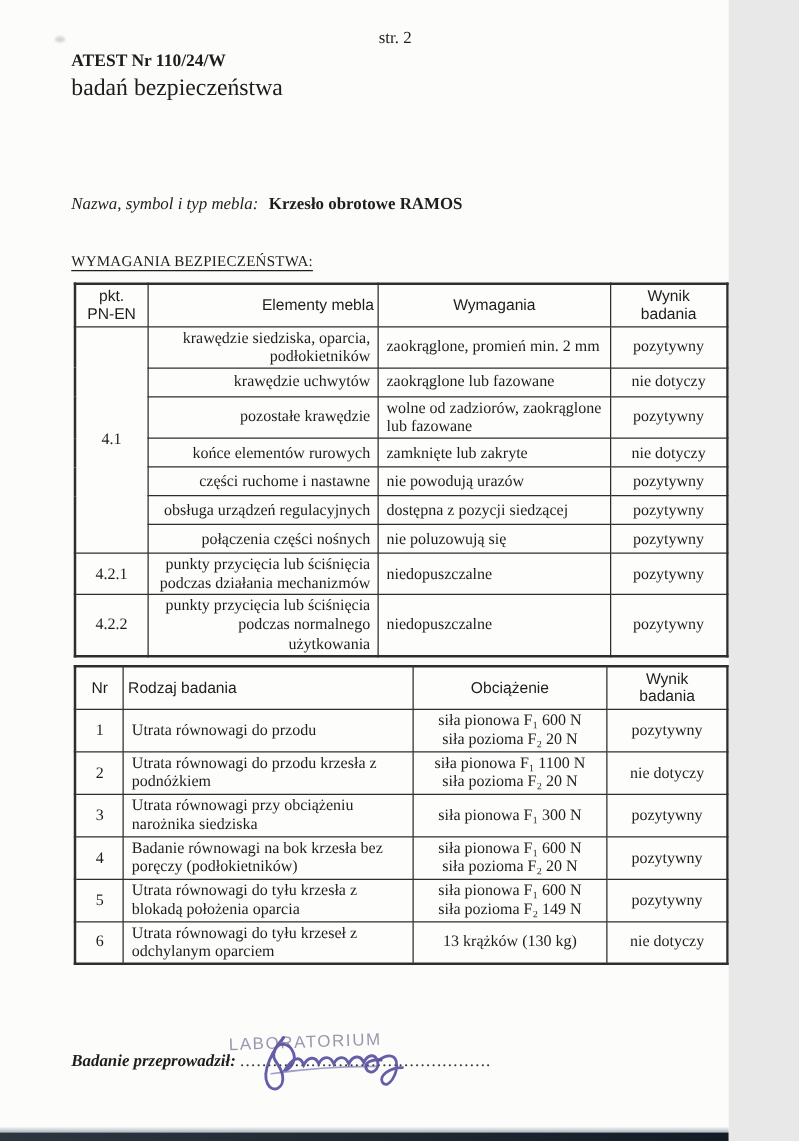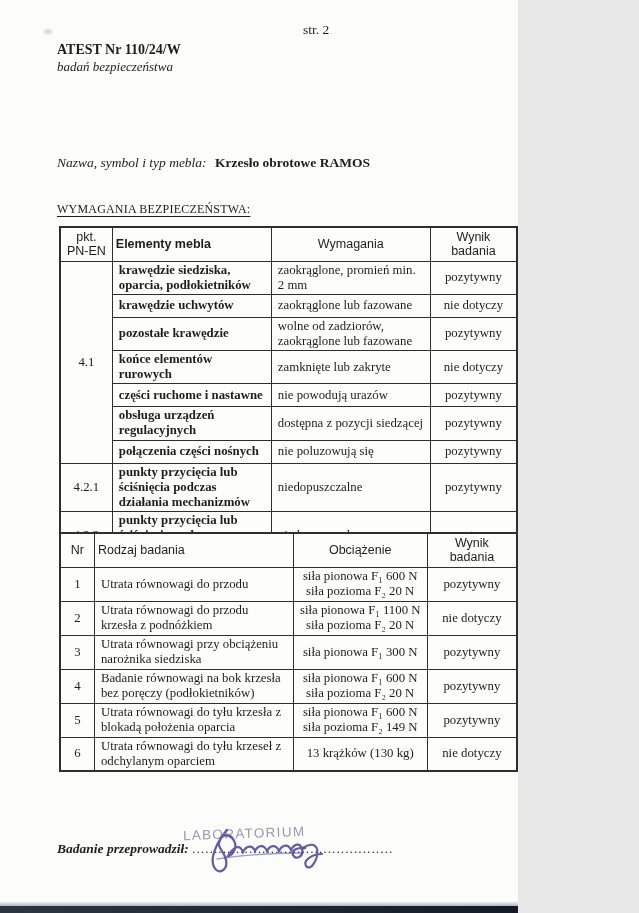--- a/index.html
+++ b/index.html
@@ -1,40 +1,40 @@
 <!DOCTYPE html>
 <html><head>
 <meta charset="utf-8">
 <style>
   html,body{margin:0;padding:0;background:#e8e8e8;}
-  .page{position:relative;width:518px;height:913px;background:#fcfcfb;overflow:hidden;
+  .page{position:relative;width:583px;height:913px;background:#fcfcfb;overflow:hidden;
         font-family:"Liberation Serif",serif;color:#1d1d1d;}
   .speck{position:absolute;left:44px;top:29px;width:8px;height:5px;background:#9aa0a4;
          border-radius:50%;opacity:.4;filter:blur(1px);}
   .page-num{position:absolute;left:303px;top:22px;font-size:13.5px;}
   .atest{position:absolute;left:57px;top:41px;line-height:1.25;}
   .atest-no{font-weight:bold;font-size:14px;}
-  .atest-sub{font-style:italic;font-size:13px;}
+  .atest-sub{font-size:19px;}
   .doc-title{position:absolute;left:0;right:0;top:111px;text-align:center;font-weight:bold;
              font-size:16px;letter-spacing:.6px;word-spacing:13px;text-decoration:underline;
              text-underline-offset:3px;}
   .name-line{position:absolute;left:57px;top:155px;font-size:13.5px;}
   .nl-label{font-style:italic;}
   .nl-value{font-weight:bold;margin-left:5px;}
   .sec-heading{font-size:12px;text-decoration:underline;text-underline-offset:3px;letter-spacing:.2px;}
   .sec1{position:absolute;left:57px;top:202px;}
   .sec2{position:absolute;left:57px;top:523px;}
   table{border-collapse:collapse;background:#fdfdfc;margin-top:9px;margin-left:2px;padding-left:36px;}
   table,td,th{border:1.5px solid #2e2e2e;}
   table{border-width:2px;}
   th{font-family:"Liberation Sans",sans-serif;font-weight:normal;font-size:12.5px;
      text-align:center;line-height:1.15;padding:2px 3px;}
   td{font-size:12.8px;line-height:1.18;padding:1px 6px;vertical-align:middle;}
   .t1 .c1{width:50px;text-align:center;}
-  .t1 .c2{width:198px;text-align:left;font-weight:bold;}
+  .t1 .c2{width:198px;text-align:right;}
   .t1 .c3{width:198px;}
   .t1 .c4{width:87px;text-align:center;}
   .t1 thead tr{height:30px;}
   .t1 tbody tr{height:23px;}
   .t2 .c1{width:30px;text-align:center;}
   .t2 .c2{width:250px;text-align:left;}
   .t2 .c3{width:164px;text-align:center;}
   .t2 .c4{width:89px;text-align:center;}
   .t2 thead tr{height:32px;}
   .t2 tbody tr{height:34px;}

